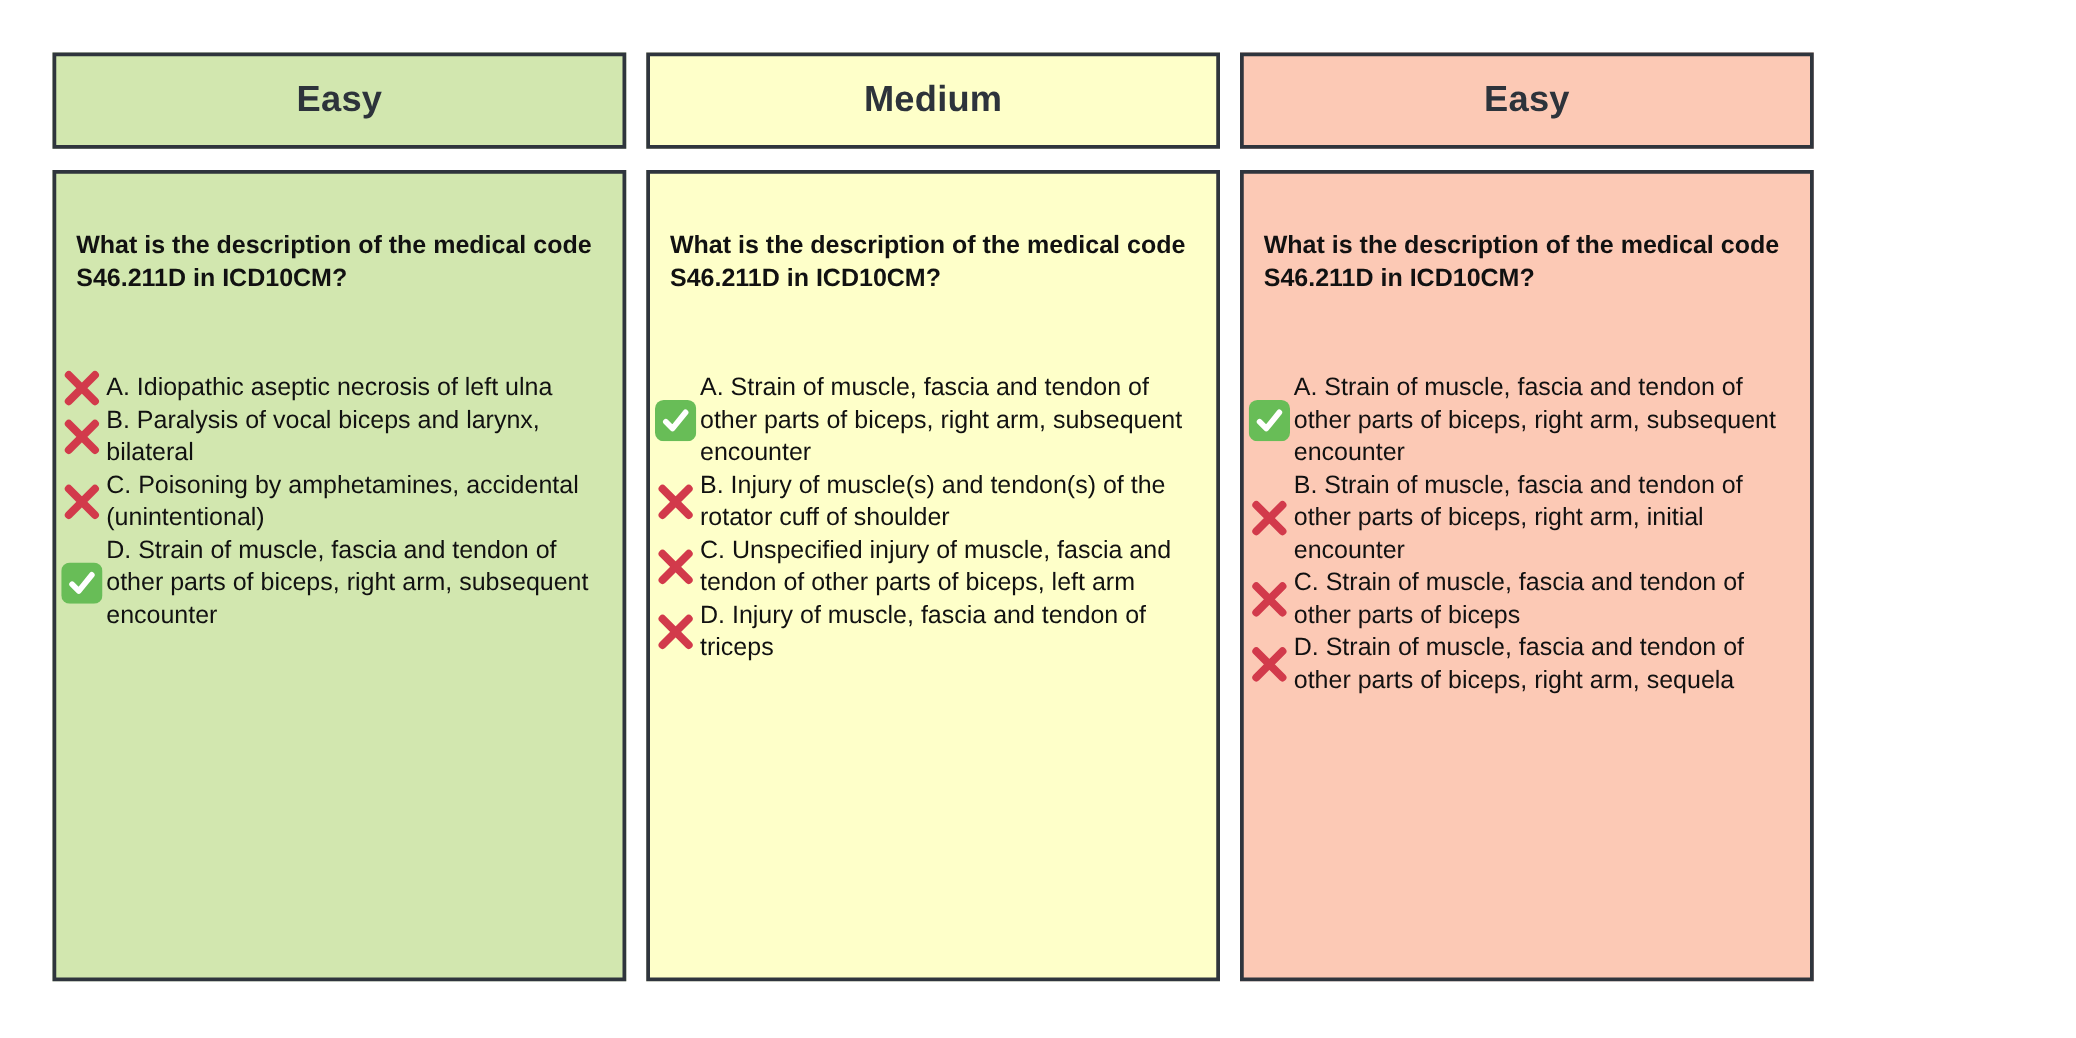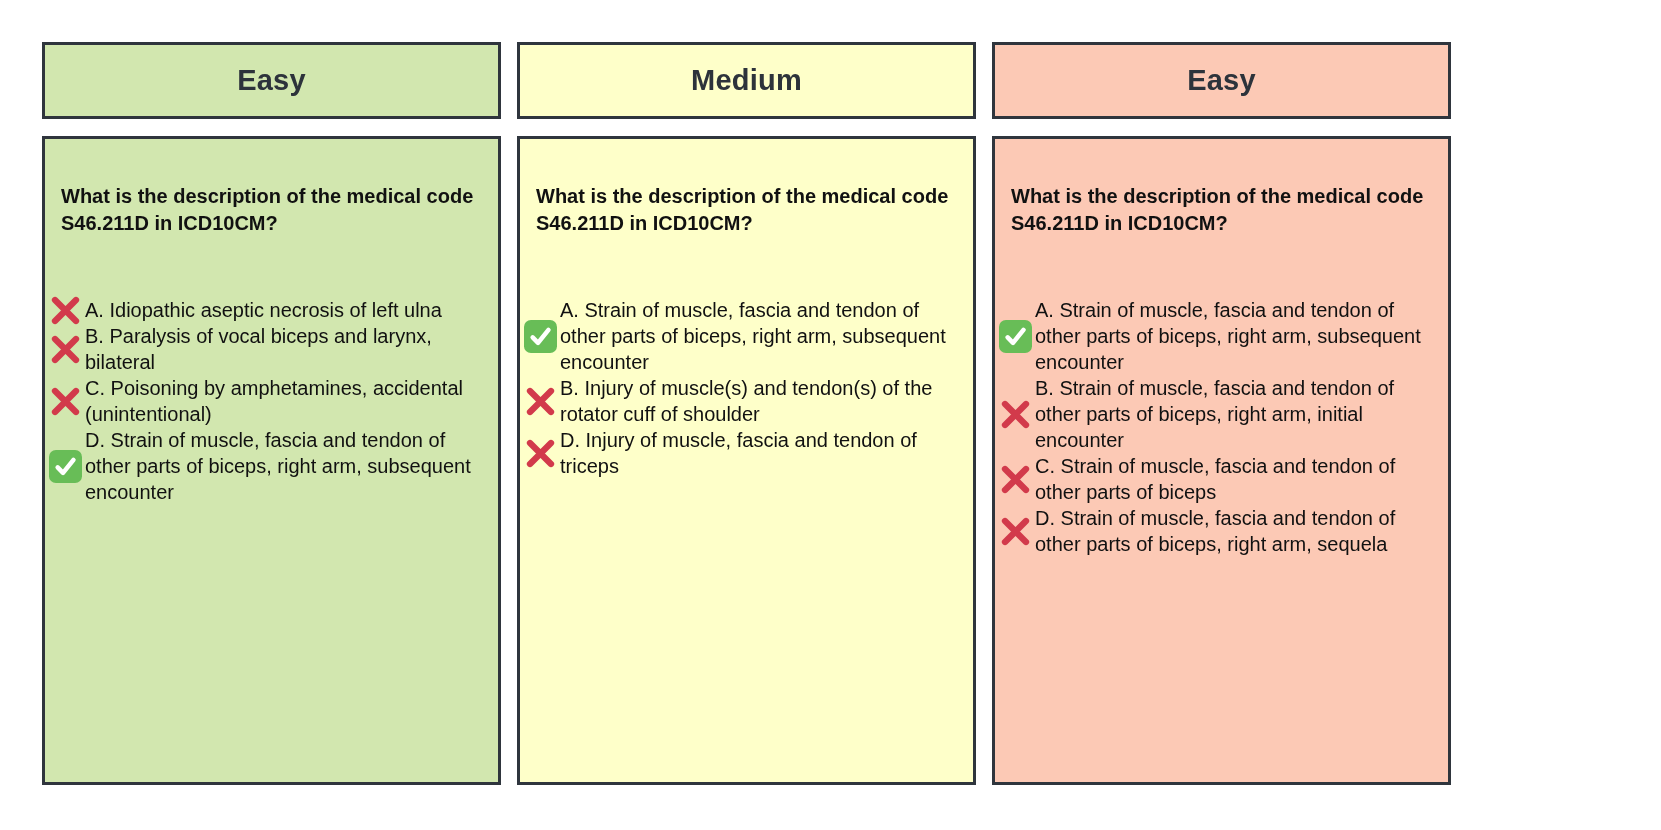--- a/index.html
+++ b/index.html
@@ -148,20 +148,29 @@
         </span>
         <span class="option-text">B. Injury of muscle(s) and tendon(s) of the rotator cuff of shoulder</span>
       </div>
       <div class="option">
         <span class="mark mark-incorrect">
           <svg class="cross-svg" viewBox="0 0 24 24">
               <path d="M5.2 5.2 L18.8 18.8 M18.8 5.2 L5.2 18.8" stroke="#d23a4b" stroke-width="4.1" stroke-linecap="round" fill="none"></path>
             </svg>
 
         </span>
+        <span class="option-text">C. Unspecified injury of muscle, fascia and tendon of other parts of biceps, left arm</span>
+      </div>
+      <div class="option">
+        <span class="mark mark-incorrect">
+          <svg class="cross-svg" viewBox="0 0 24 24">
+              <path d="M5.2 5.2 L18.8 18.8 M18.8 5.2 L5.2 18.8" stroke="#d23a4b" stroke-width="4.1" stroke-linecap="round" fill="none"></path>
+            </svg>
+
+        </span>
         <span class="option-text">D. Injury of muscle, fascia and tendon of triceps</span>
       </div>
     </div>
   </div>
 
   <div class="card" style="background-color: rgb(252, 201, 181);">
     <div class="question">What is the description of the medical code S46.211D in ICD10CM?</div>
     <div class="options">
       <div class="option">
         <span class="mark mark-correct">

